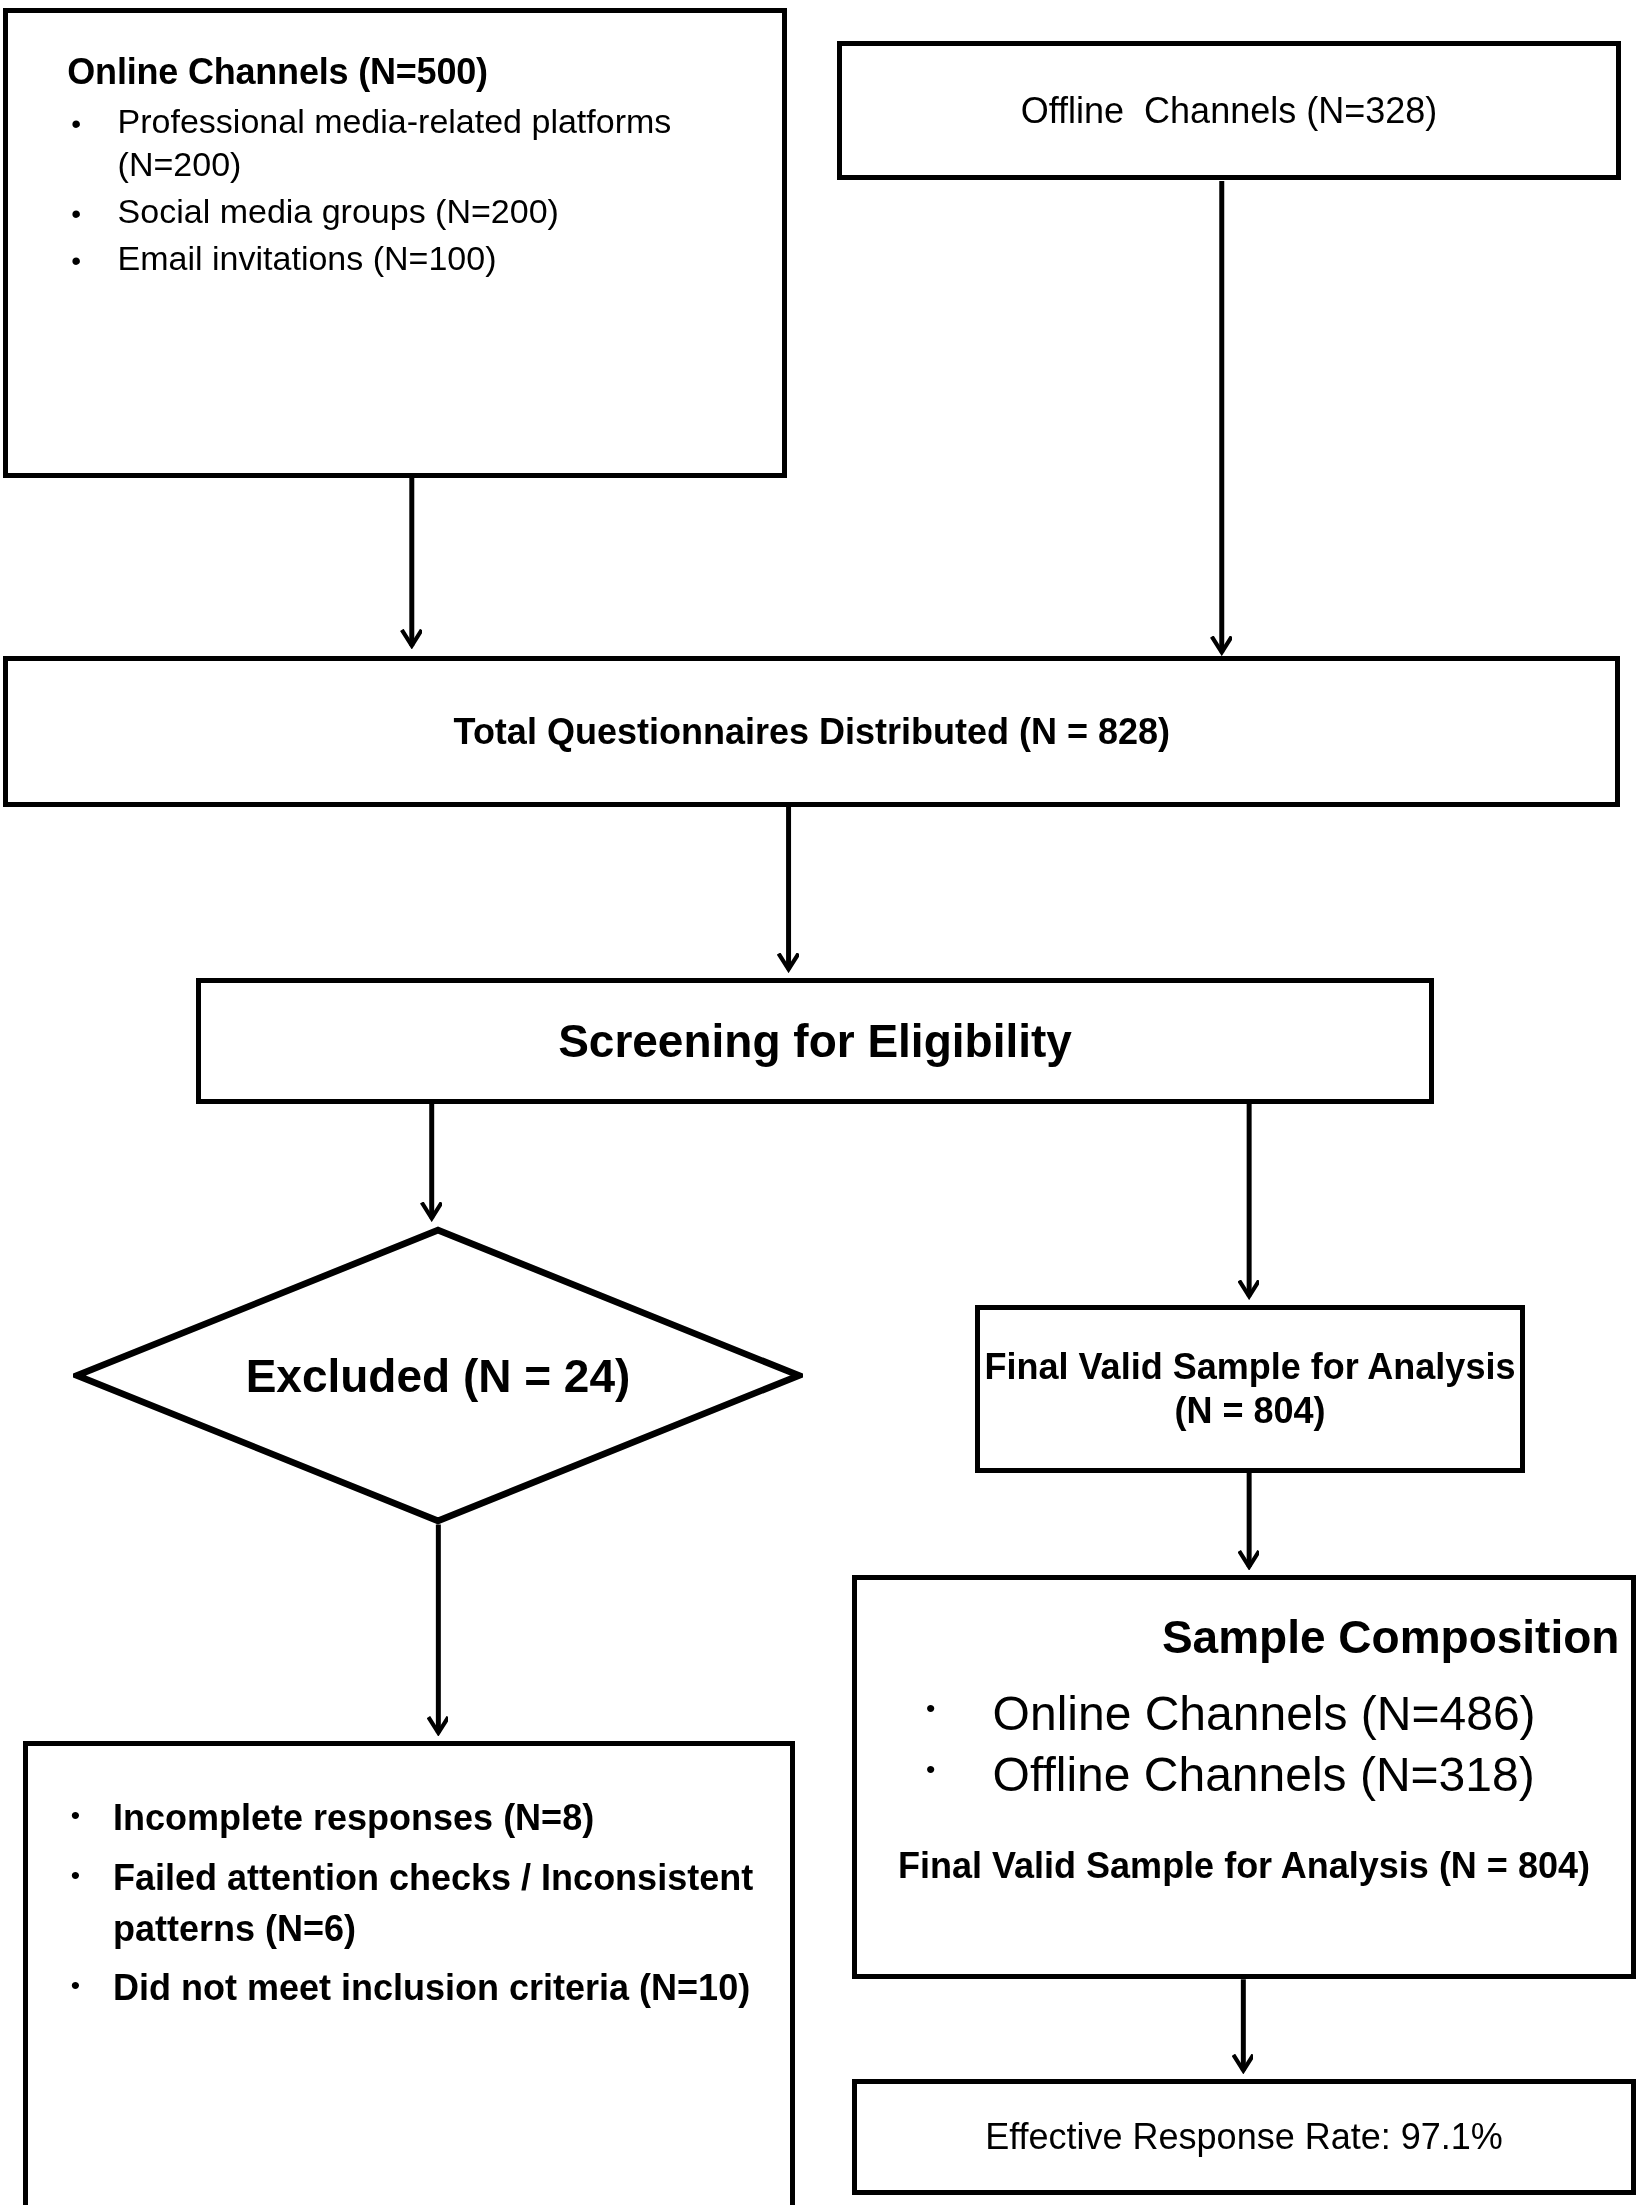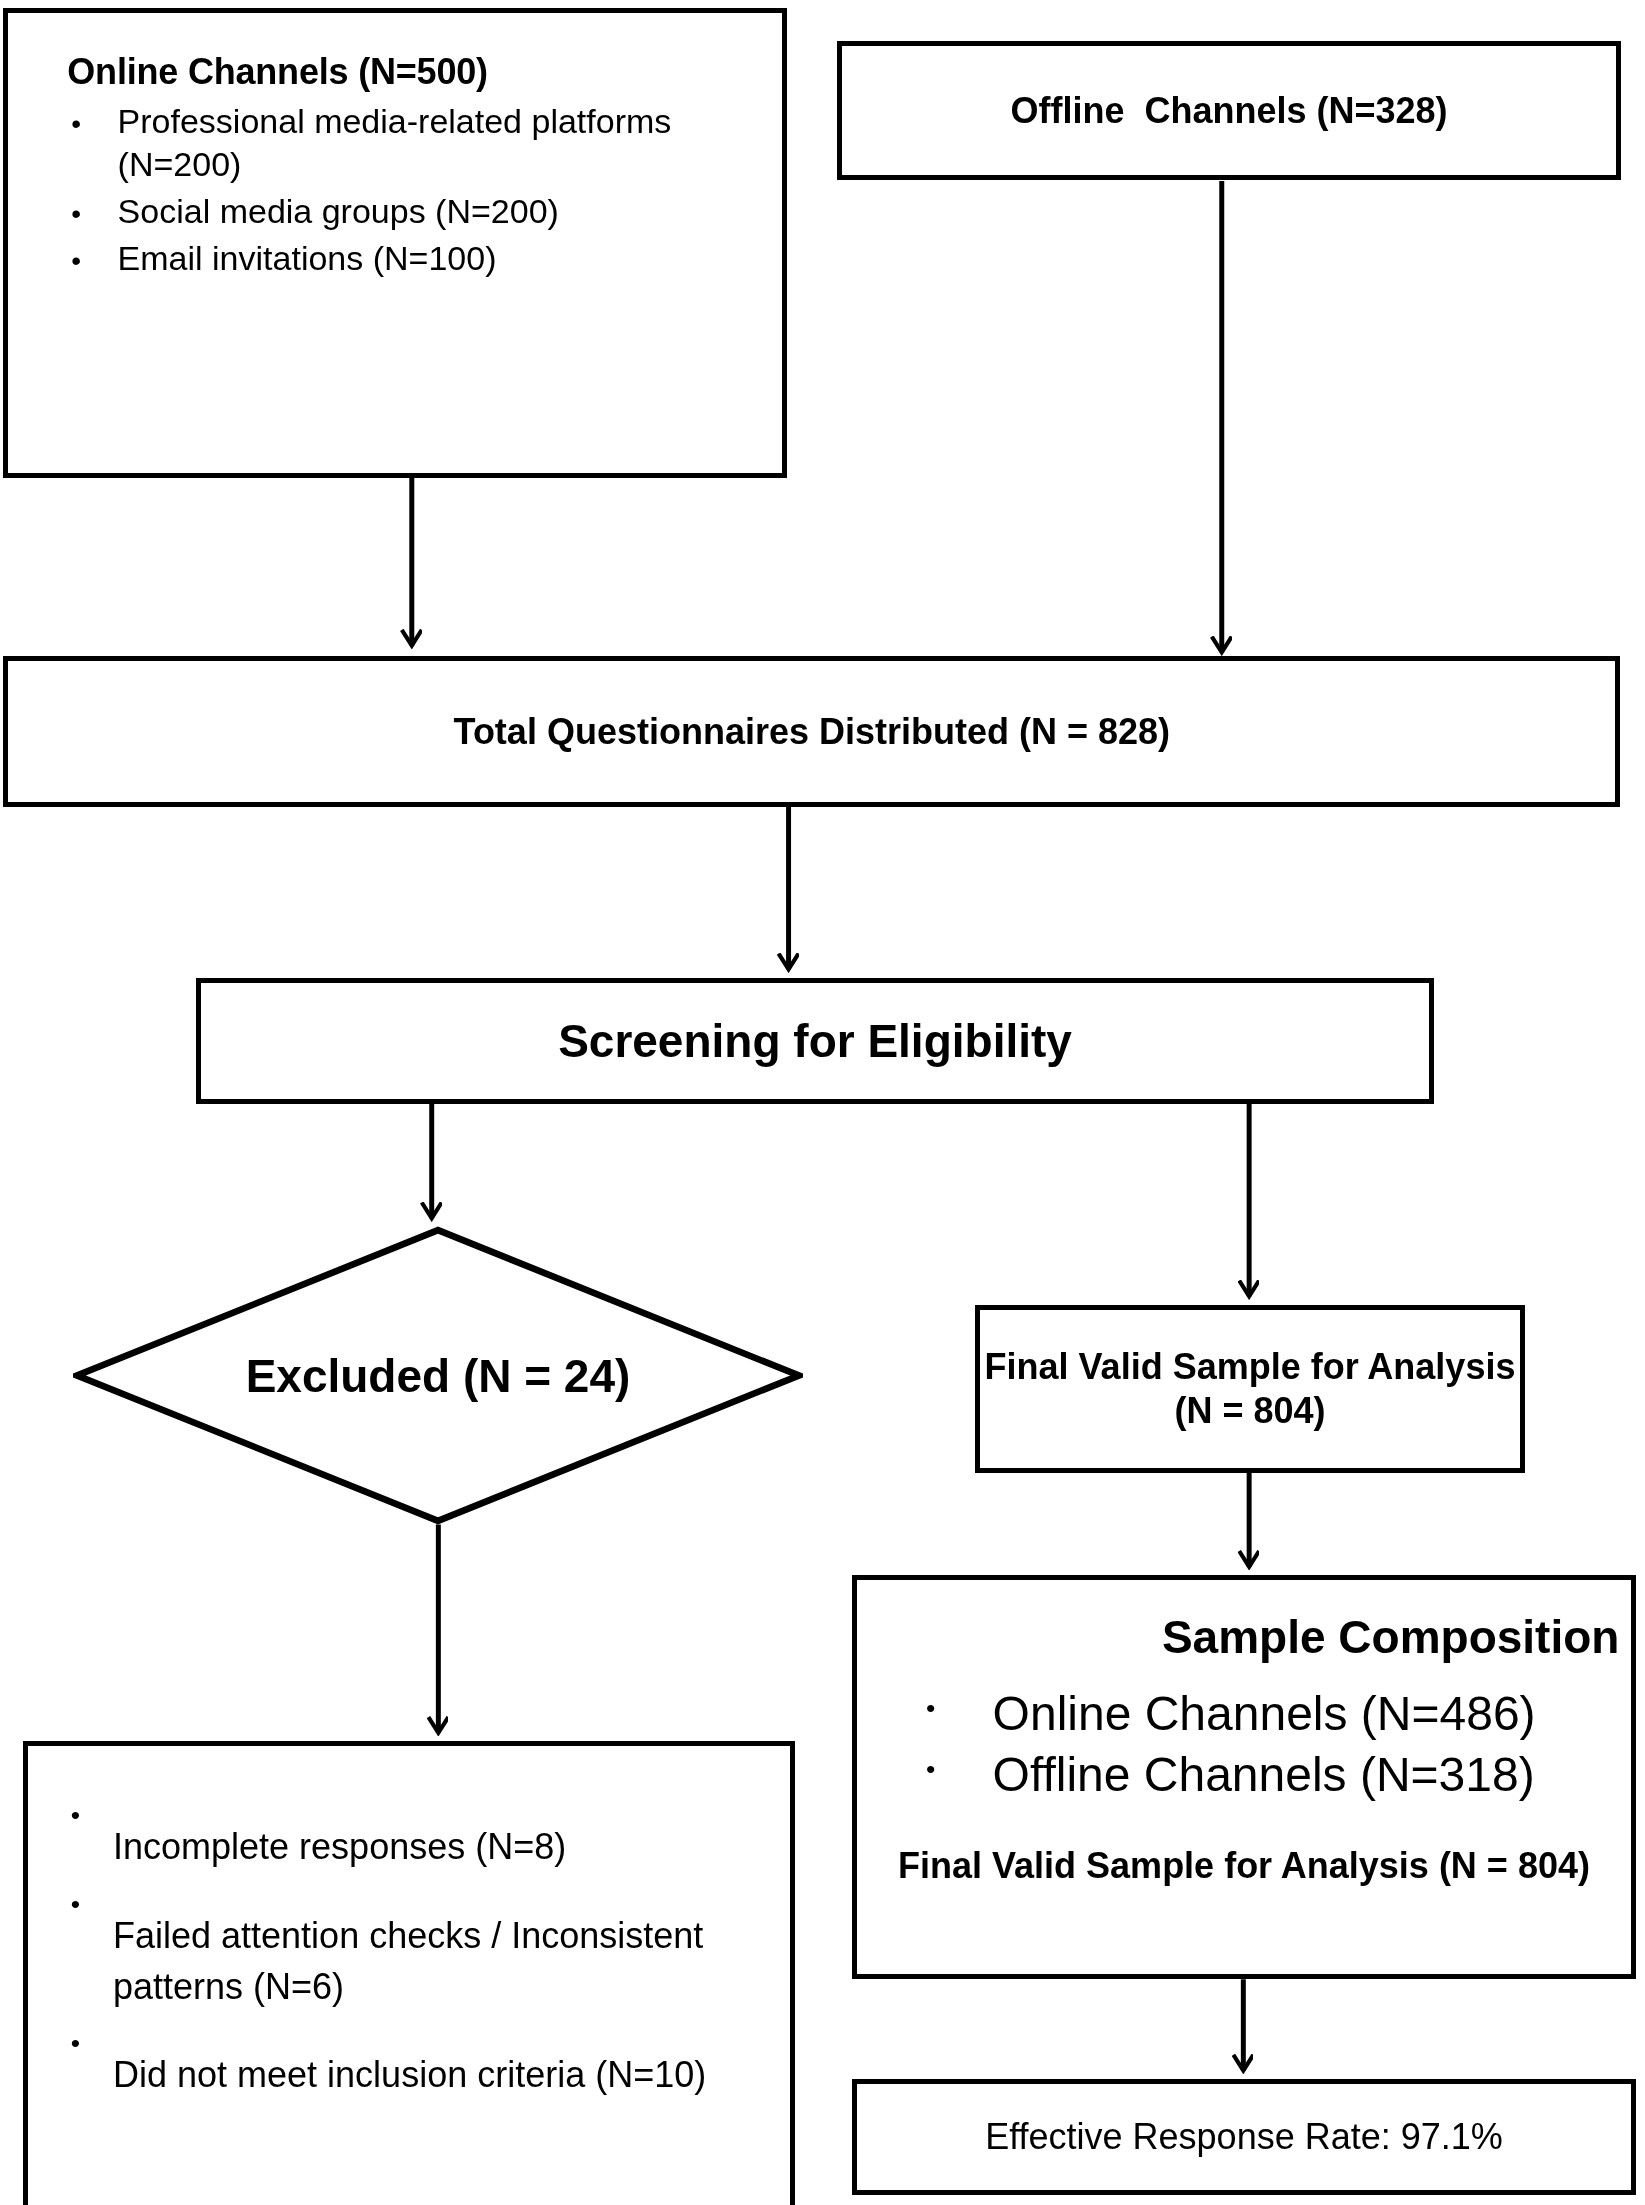--- a/index.html
+++ b/index.html
@@ -63,21 +63,21 @@
   #node-online-channels .ul { margin-left: 8.3px; }
   #node-online-channels .li { margin-top: 3.3px; }
   #node-online-channels .bullet { width: 83px; text-align: center; font-size: 28px; padding-top: 10px; }
   #node-online-channels .litext { font-size: 34px; line-height: 1.28; font-weight: normal; }
 
   #node-offline-channels {
     left: 837px; top: 41px; width: 784px; height: 139px;
     align-items: center;
   }
   #node-offline-channels .title {
-    font-size: 36px; font-weight: bold; text-align: left; white-space: pre;
+    font-size: 36px; font-weight: normal; text-align: left; white-space: pre;
   }
 
   #node-total-distributed {
     left: 3.3px; top: 656px; width: 1617px; height: 151px;
   }
   #node-total-distributed .title {
     font-size: 36px; font-weight: bold; text-align: center;
   }
 
   #node-screening {
@@ -113,21 +113,21 @@
   }
 
   #node-exclusion-reasons {
     left: 23px; top: 1741px; width: 772px; height: 473px;
     padding: 18px 10px 10px 10px;
     justify-content: flex-start;
   }
   #node-exclusion-reasons .ul { margin-top: 20px; }
   #node-exclusion-reasons .li { margin-top: 8.3px; }
   #node-exclusion-reasons .bullet { width: 75px; text-align: center; font-size: 26.6px; padding-top: 10px; }
-  #node-exclusion-reasons .litext { font-size: 36px; line-height: 1.42; font-weight: normal; margin-top: 29px; }
+  #node-exclusion-reasons .litext { font-size: 36px; line-height: 1.42; font-weight: bold; }
 
   #node-response-rate {
     left: 852px; top: 2079px; width: 784px; height: 116px;
     align-items: center;
   }
   #node-response-rate .title {
     font-size: 36px; font-weight: normal; text-align: left;
   }
 
   

